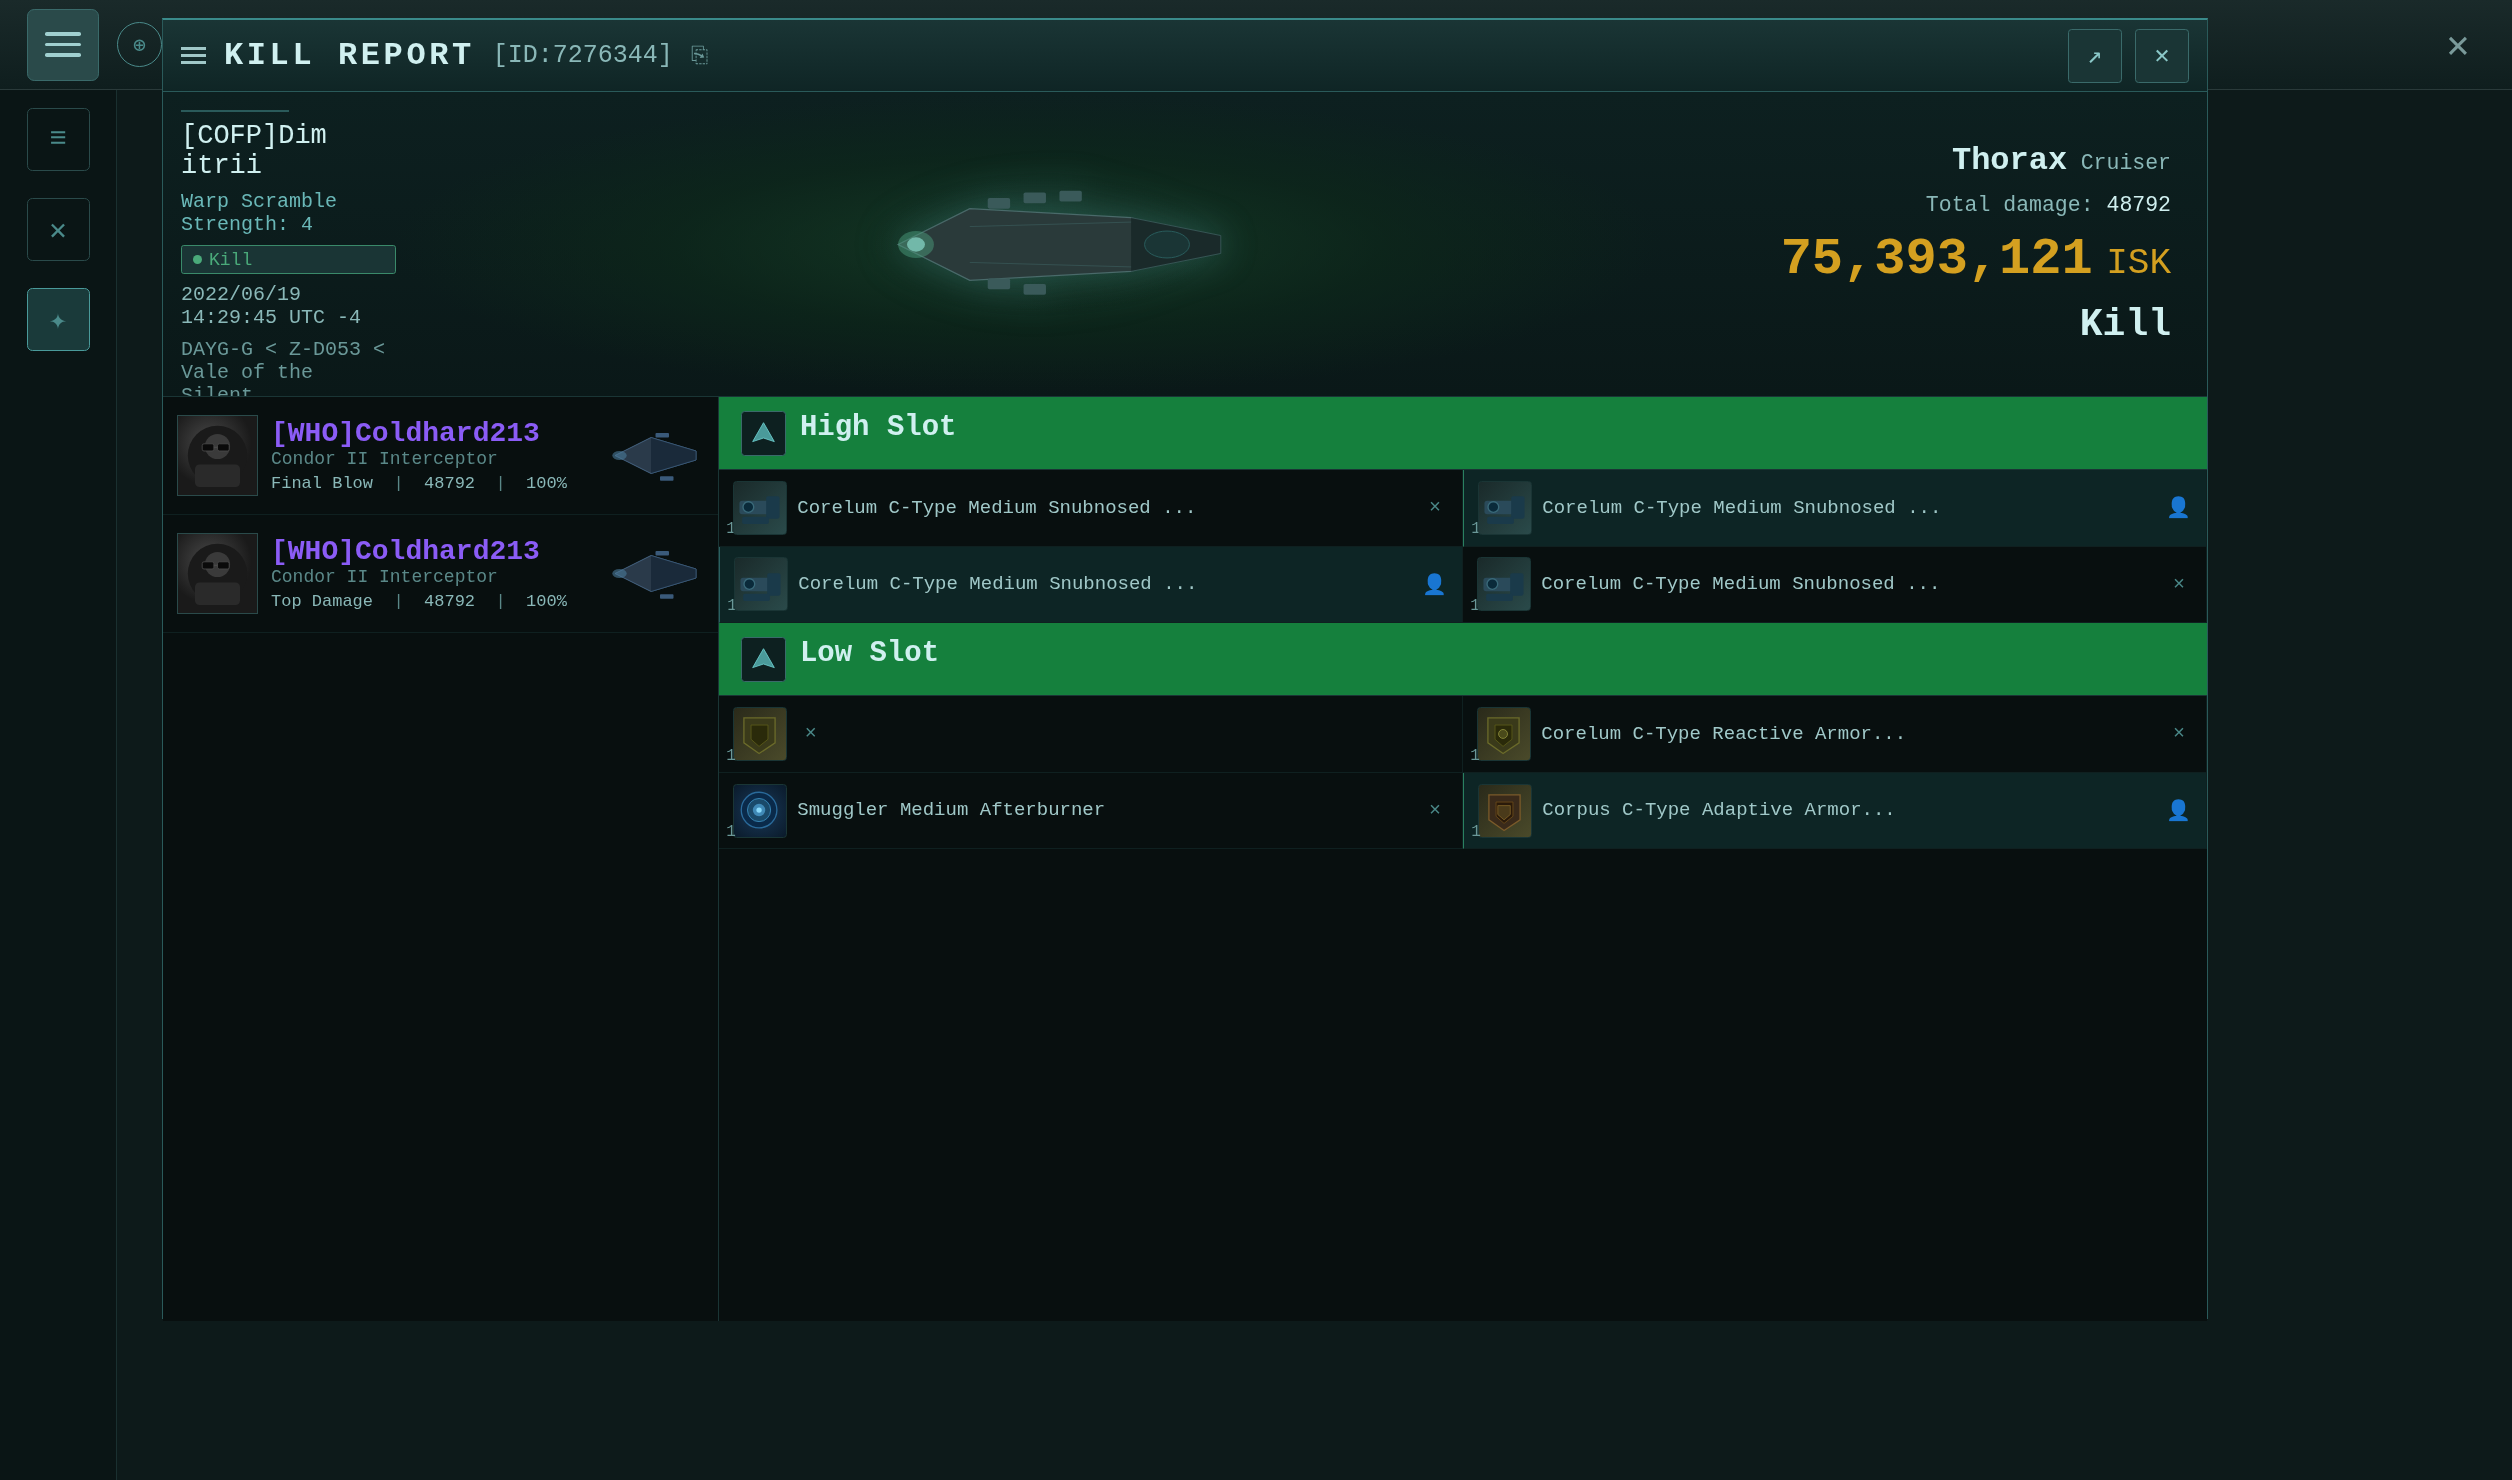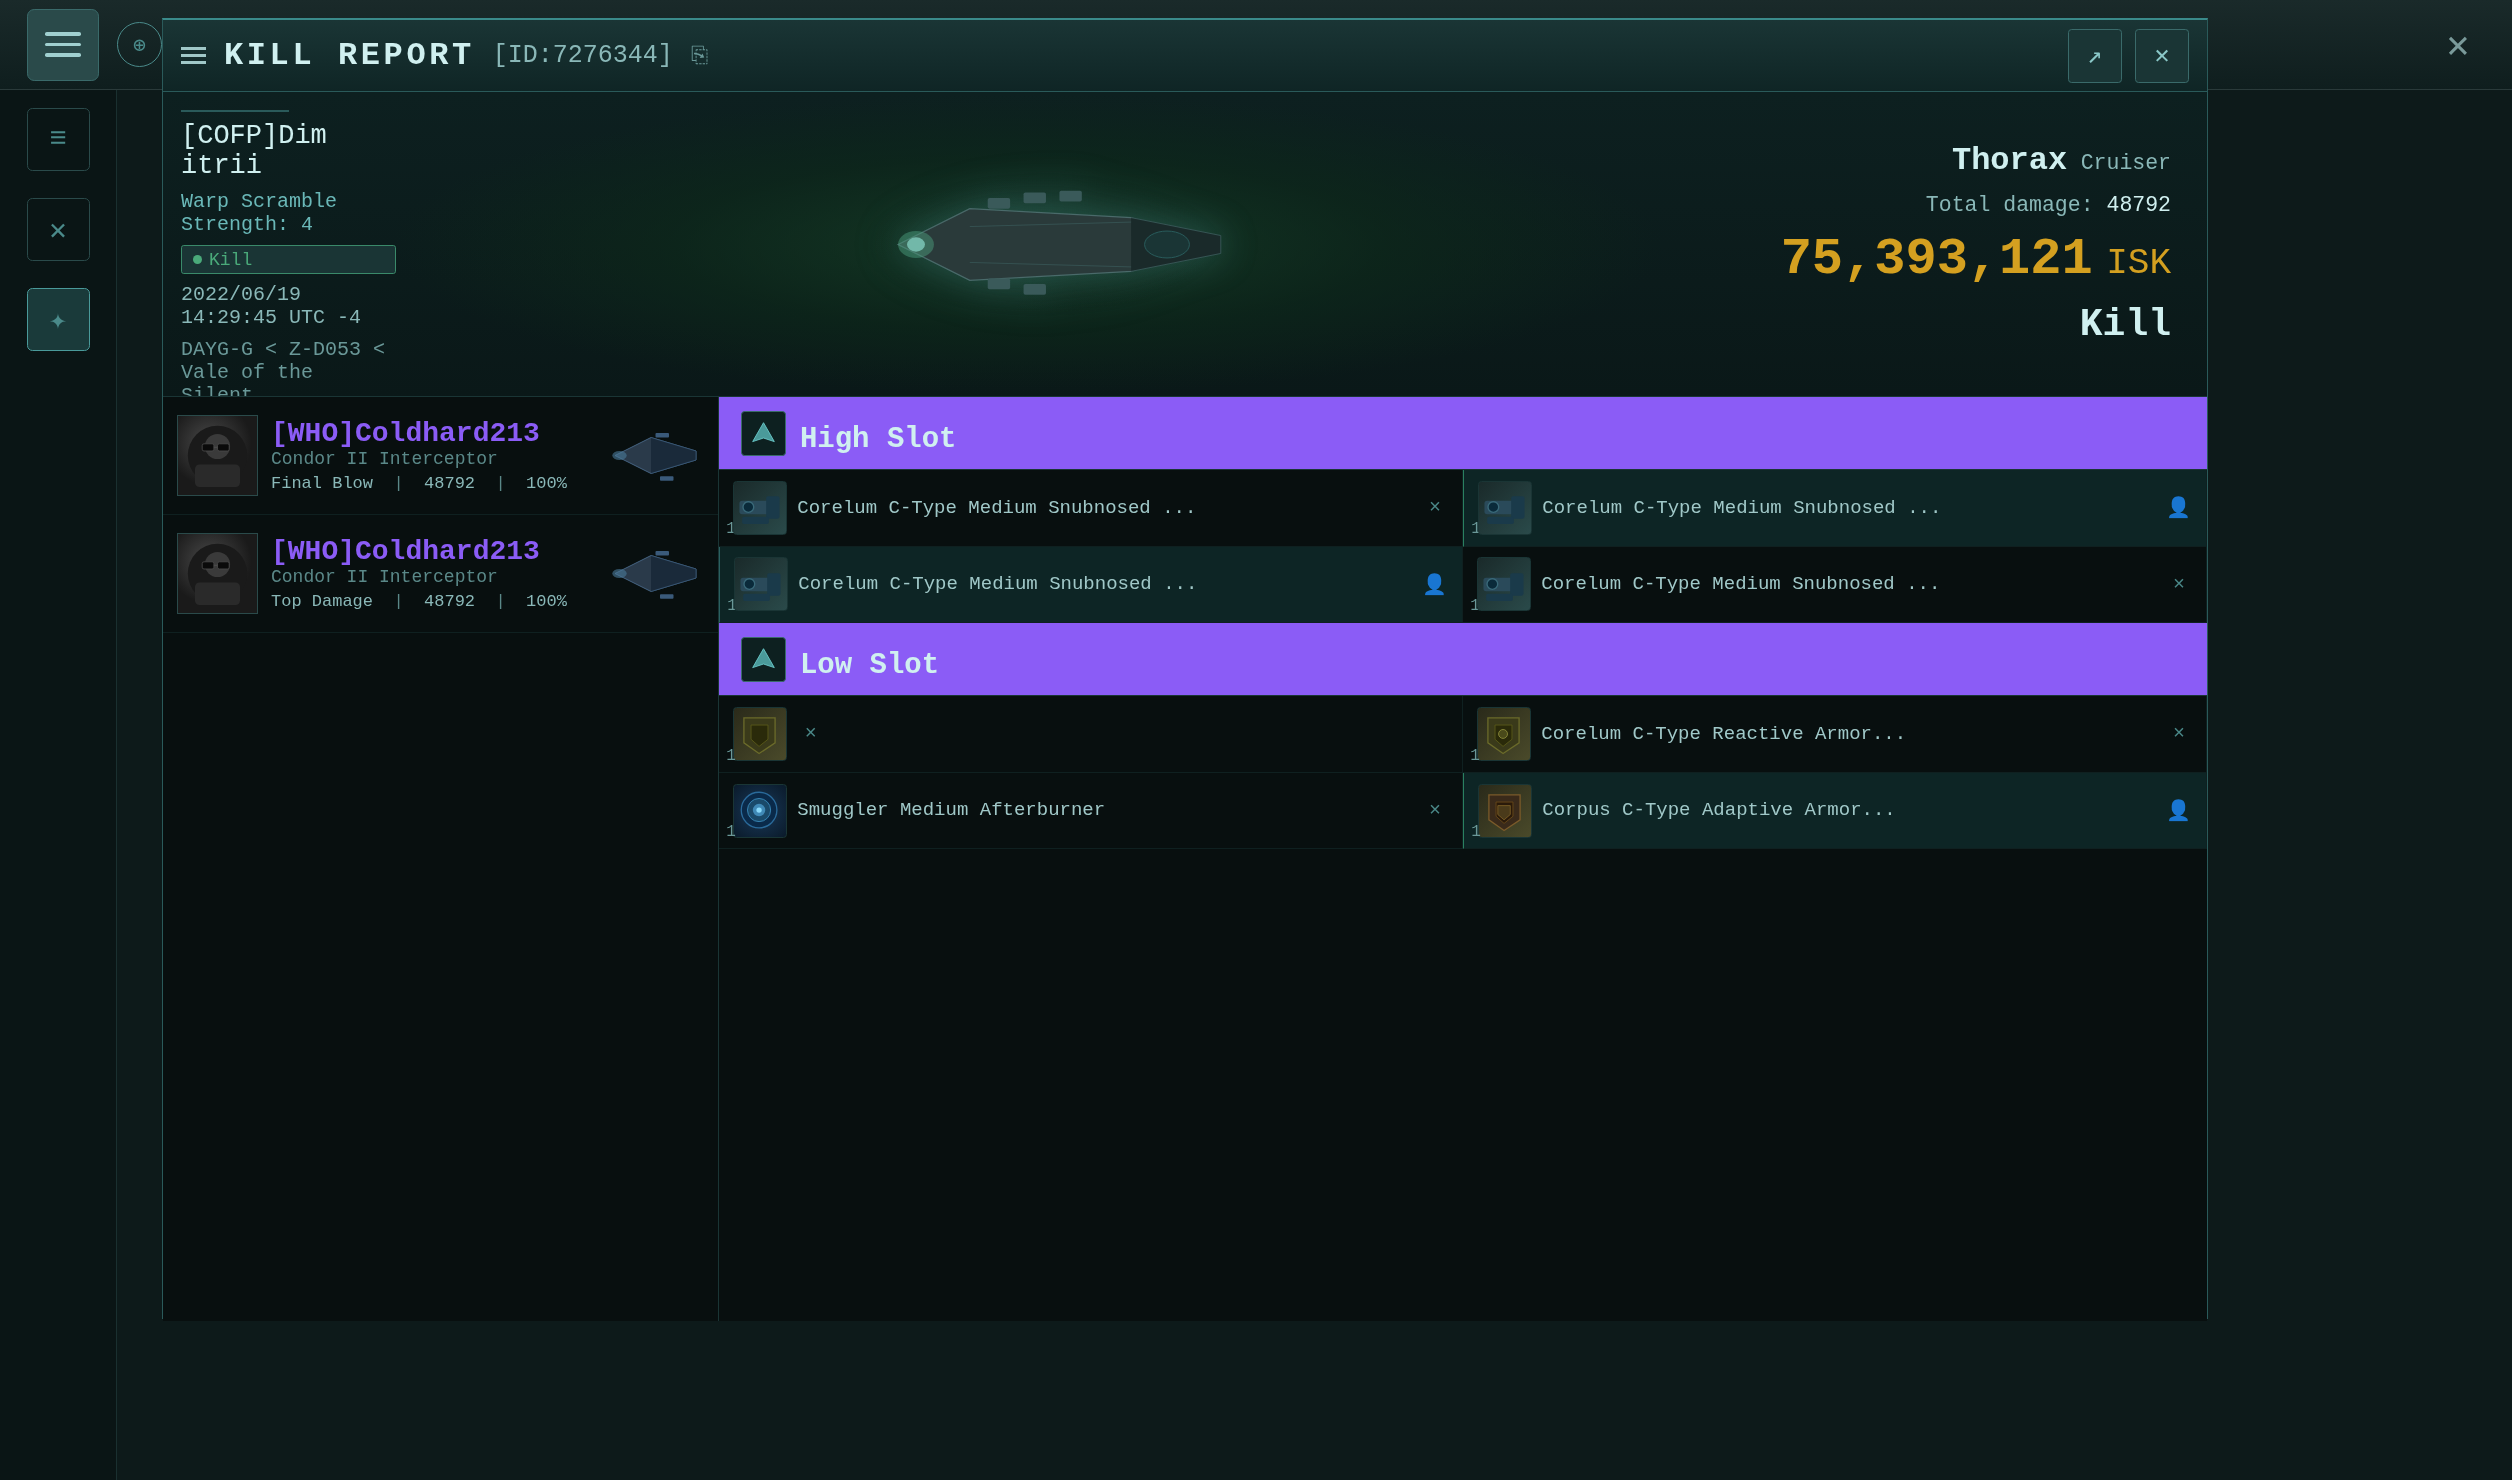--- a/index.html
+++ b/index.html
@@ -371,25 +371,25 @@
       flex-shrink: 0;
     }
 
     
     .kr-right-pane {
       flex: 1;
       background: #080f0f;
     }
 
     .slot-section-header {
-      background: #8b5cf6;
+      background: #15803d;
       padding: 13.5px 22.4px;
       border-bottom: 0.9px solid #1a3535;
       display: flex;
-      align-items: flex-end;
+      align-items: flex-start;
       gap: 13.5px;
     }
     .slot-icon {
       width: 45px; height: 45px;
       border: 1.8px solid #3a6a6a;
       border-radius: 3.6px;
       display: flex; align-items: center; justify-content: center;
       color: #4a9a9a;
       font-size: 21.5px;
       background: #0d2020;

